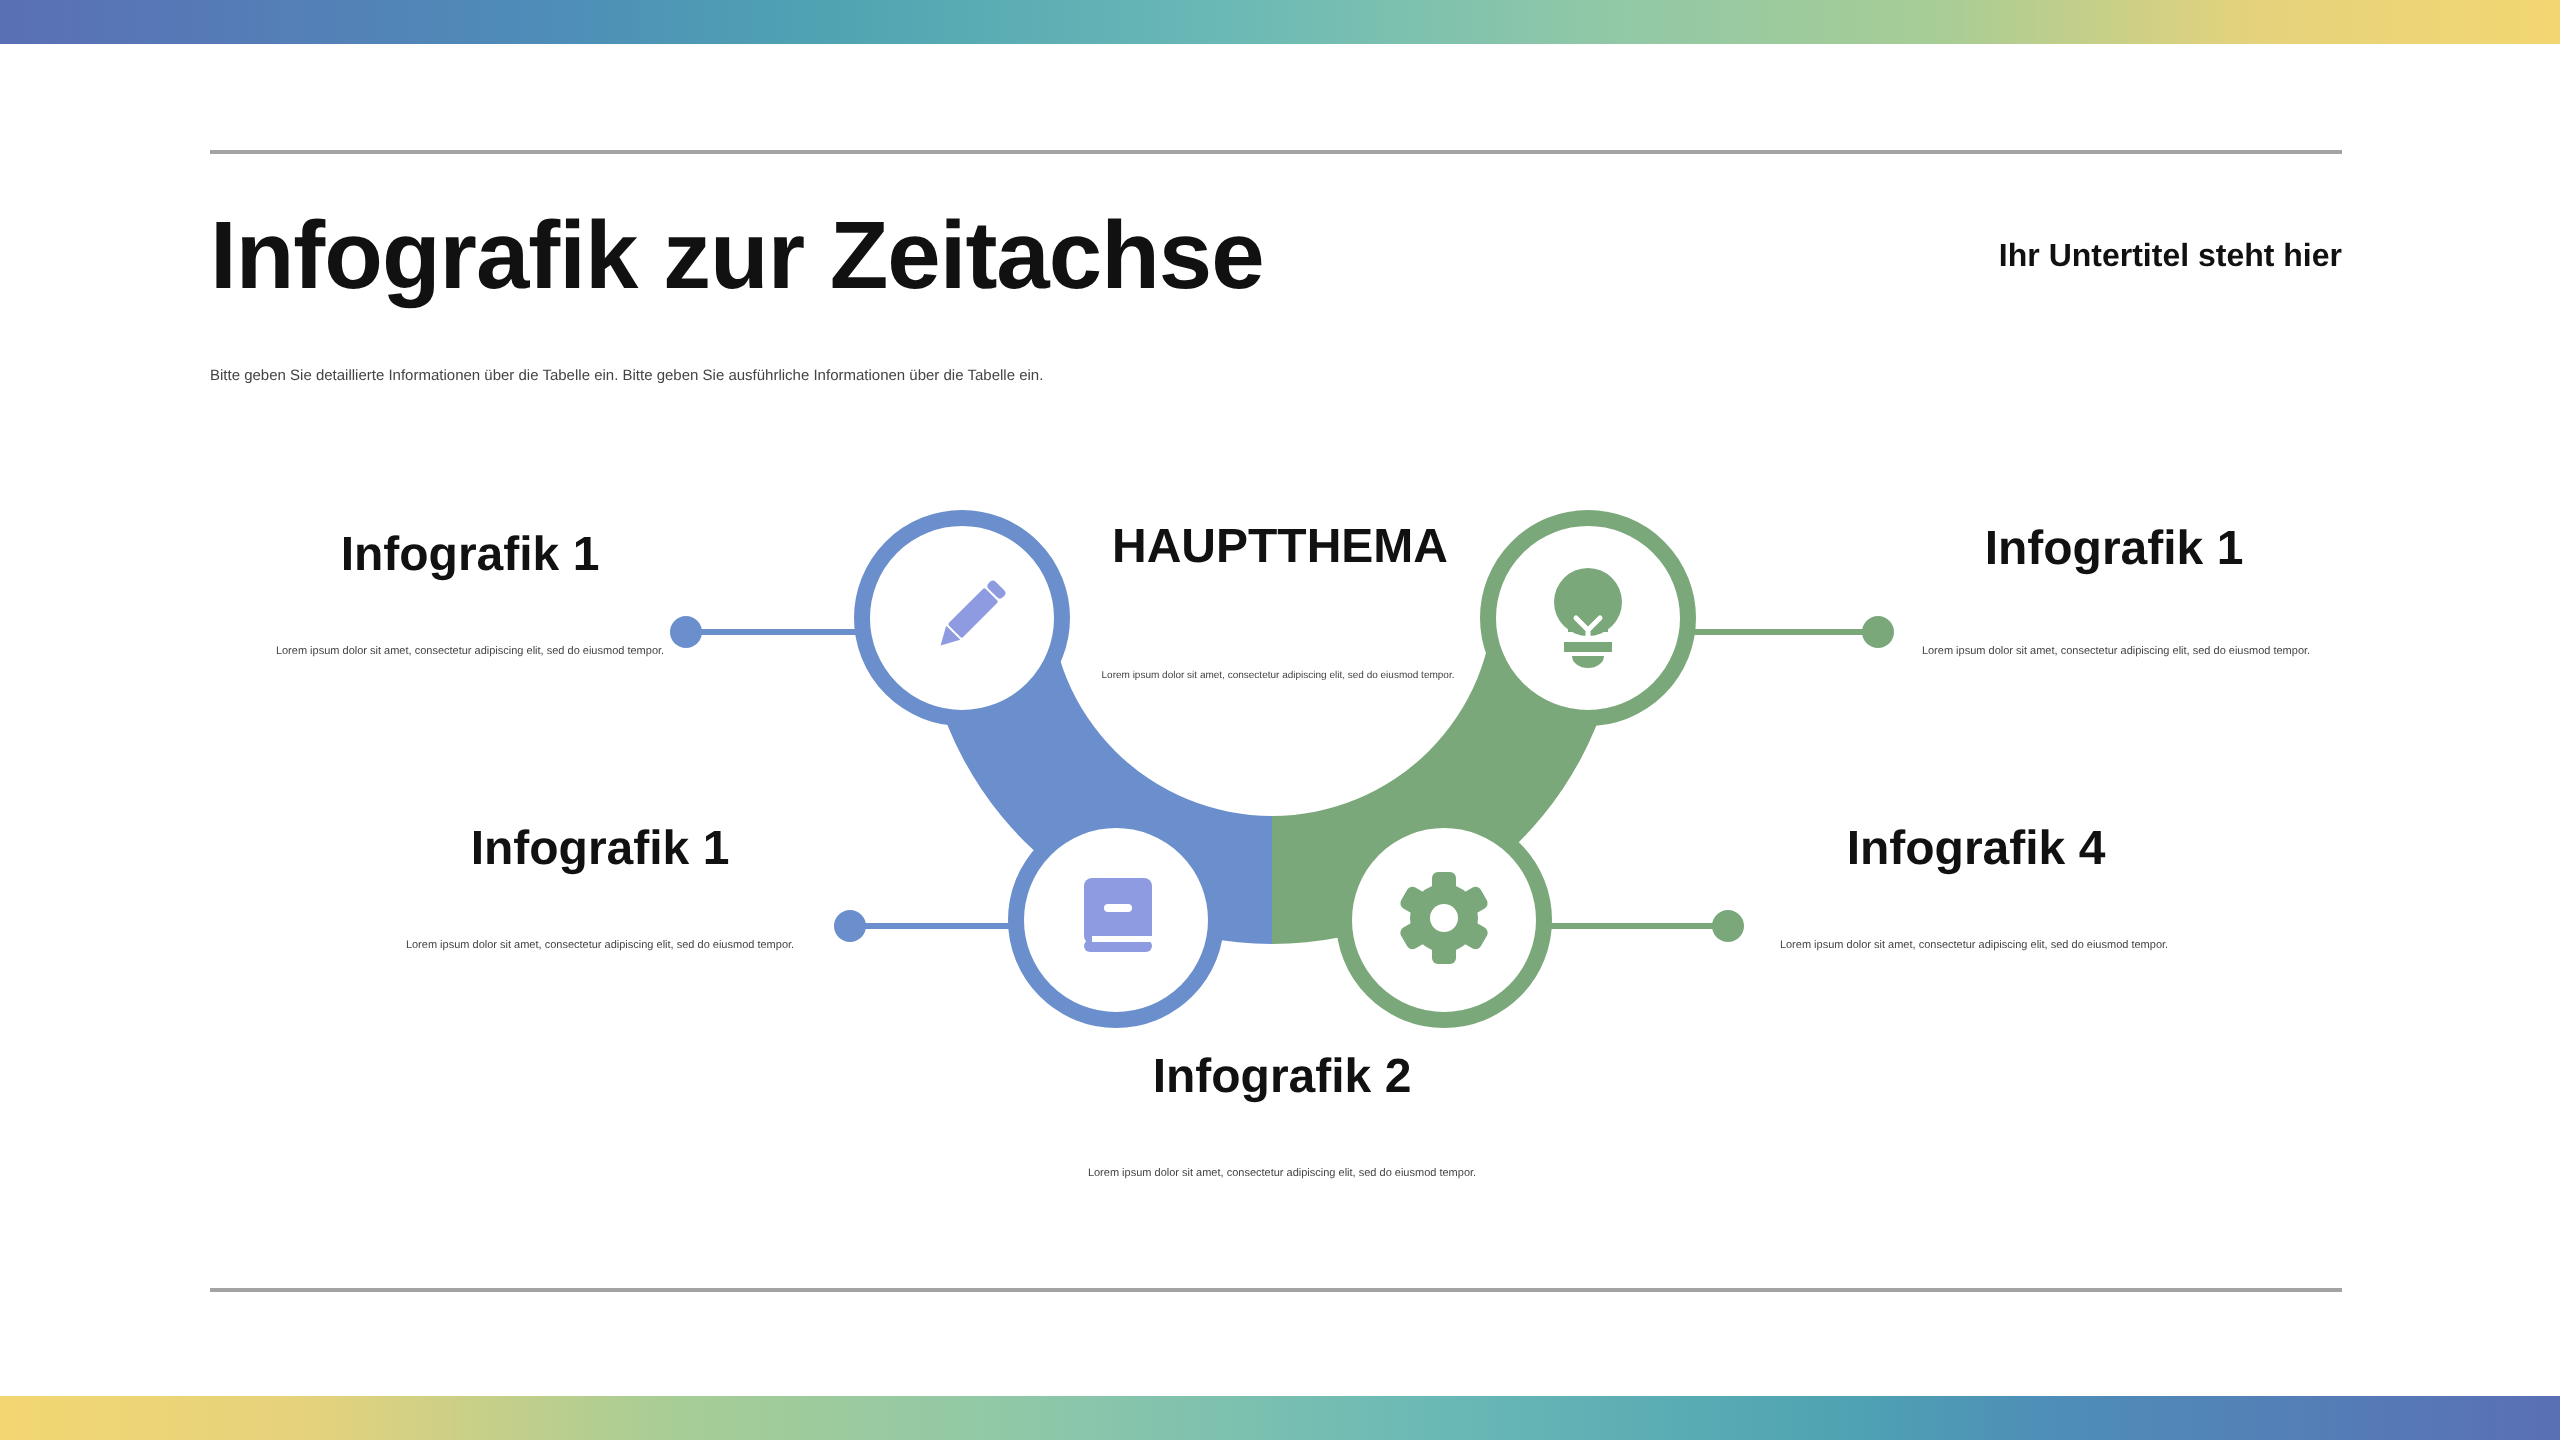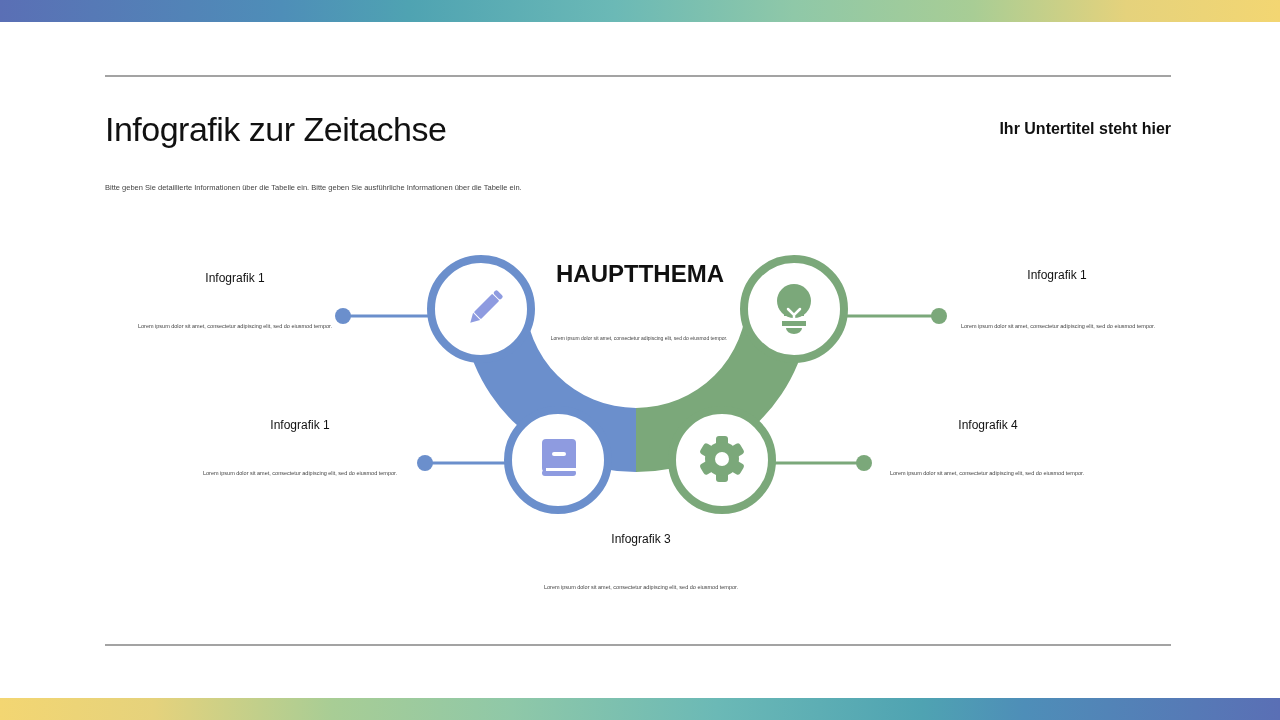--- a/index.html
+++ b/index.html
@@ -15,33 +15,33 @@
   }
   .bar-bottom {
     position: absolute; left: 0; top: 698px; width: 1280px; height: 22px;
     background: linear-gradient(90deg, #F3D672 0%, #E5D27C 12%, #A8CD95 26%, #8FC8A8 40%, #6BB9B6 56%, #4FA3B2 72%, #4E8EB8 80%, #5A6FB5 100%);
   }
   .rule { position: absolute; left: 105px; width: 1066px; height: 2px; background: #A3A3A3; }
   .rule.top { top: 75px; }
   .rule.bottom { top: 644px; }
   .title {
     position: absolute; left: 105px; top: 102px; margin: 0;
-    font-size: 34px; font-weight: 400; letter-spacing: -0.5px; line-height: 54px;
+    font-size: 48px; font-weight: 700; letter-spacing: -0.5px; line-height: 54px;
   }
   .subtitle {
     position: absolute; right: 109px; top: 116px; margin: 0;
     font-size: 16px; font-weight: 700; line-height: 26px;
   }
   .desc {
     position: absolute; left: 105px; top: 183px;
     font-size: 7.5px; color: #444; line-height: 10px; white-space: nowrap;
   }
   svg.diagram { position: absolute; left: 0; top: 0; }
   .label {
-    position: absolute; font-size: 12px; font-weight: 400; line-height: 26px;
+    position: absolute; font-size: 24px; font-weight: 700; line-height: 26px;
     text-align: center; white-space: nowrap; transform: translateX(-50%);
   }
   .lorem {
     position: absolute; font-size: 5.5px; color: #444; line-height: 8px;
     white-space: nowrap; transform: translateX(-50%); text-align: center;
   }
   .main-title {
     position: absolute; left: 640px; top: 259px; transform: translateX(-50%);
     font-size: 24px; font-weight: 700; line-height: 30px; white-space: nowrap;
   }
@@ -120,21 +120,21 @@
 
 <div class="main-title">HAUPTTHEMA</div>
 <div class="lorem" style="left:639px; top:334px; font-size:5px;">Lorem ipsum dolor sit amet, consectetur adipiscing elit, sed do eiusmod tempor.</div>
 
 <div class="label" style="left:235px; top:265px;">Infografik 1</div>
 <div class="lorem" style="left:235px; top:322px;">Lorem ipsum dolor sit amet, consectetur adipiscing elit, sed do eiusmod tempor.</div>
 
 <div class="label" style="left:300px; top:412px;">Infografik 1</div>
 <div class="lorem" style="left:300px; top:469px;">Lorem ipsum dolor sit amet, consectetur adipiscing elit, sed do eiusmod tempor.</div>
 
-<div class="label" style="left:641px; top:526px;">Infografik 3</div>
+<div class="label" style="left:641px; top:526px;">Infografik 2</div>
 <div class="lorem" style="left:641px; top:583px;">Lorem ipsum dolor sit amet, consectetur adipiscing elit, sed do eiusmod tempor.</div>
 
 <div class="label" style="left:988px; top:412px;">Infografik 4</div>
 <div class="lorem" style="left:987px; top:469px;">Lorem ipsum dolor sit amet, consectetur adipiscing elit, sed do eiusmod tempor.</div>
 
 <div class="label" style="left:1057px; top:262px;">Infografik 1</div>
 <div class="lorem" style="left:1058px; top:322px;">Lorem ipsum dolor sit amet, consectetur adipiscing elit, sed do eiusmod tempor.</div>
 
 <div class="rule bottom"></div>
 <div class="bar-bottom"></div>

